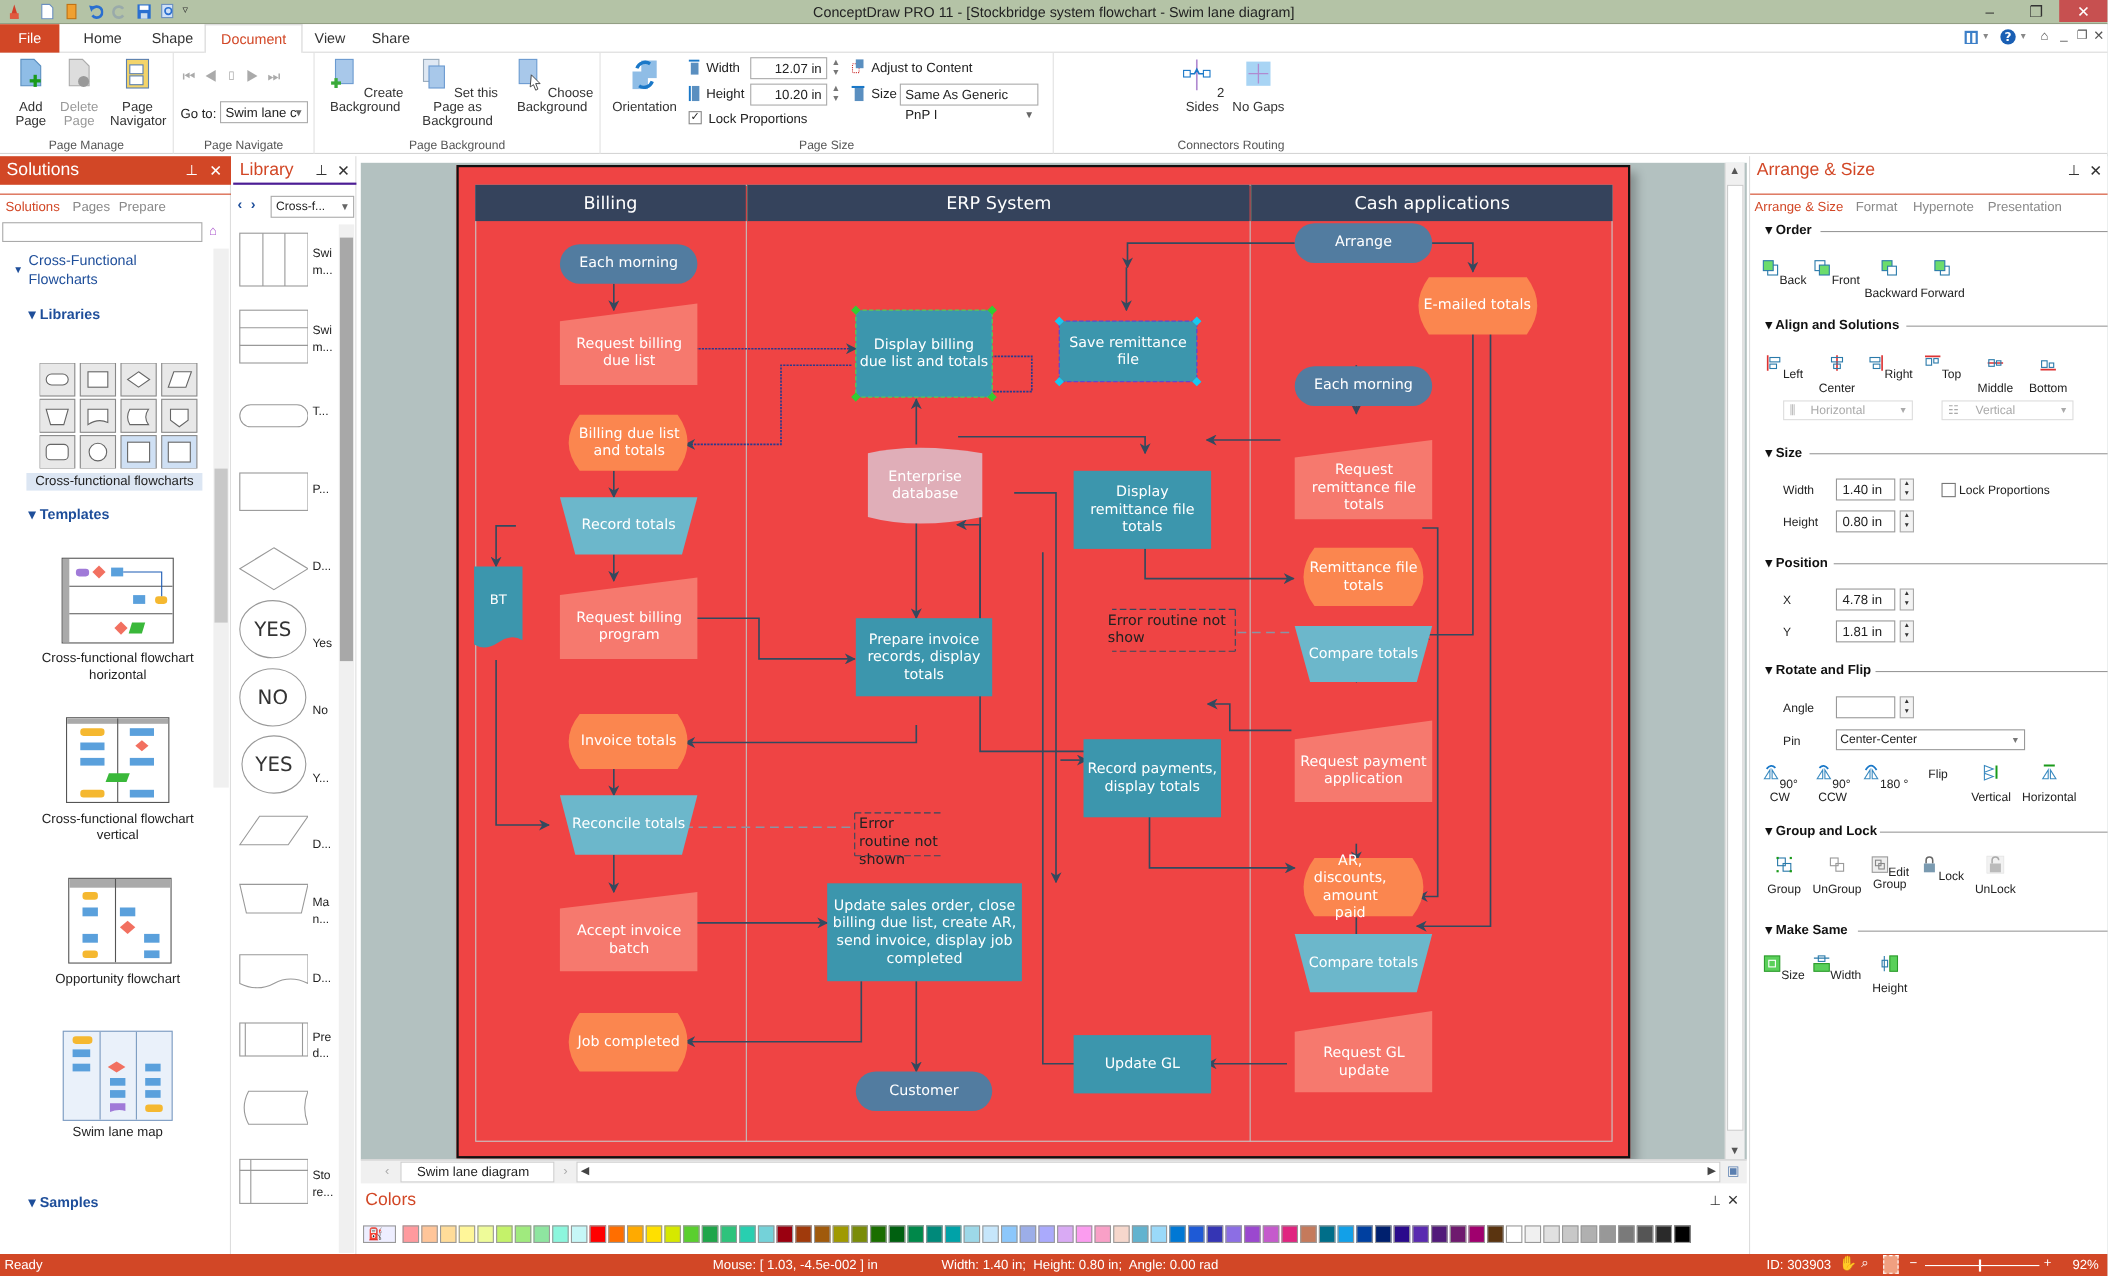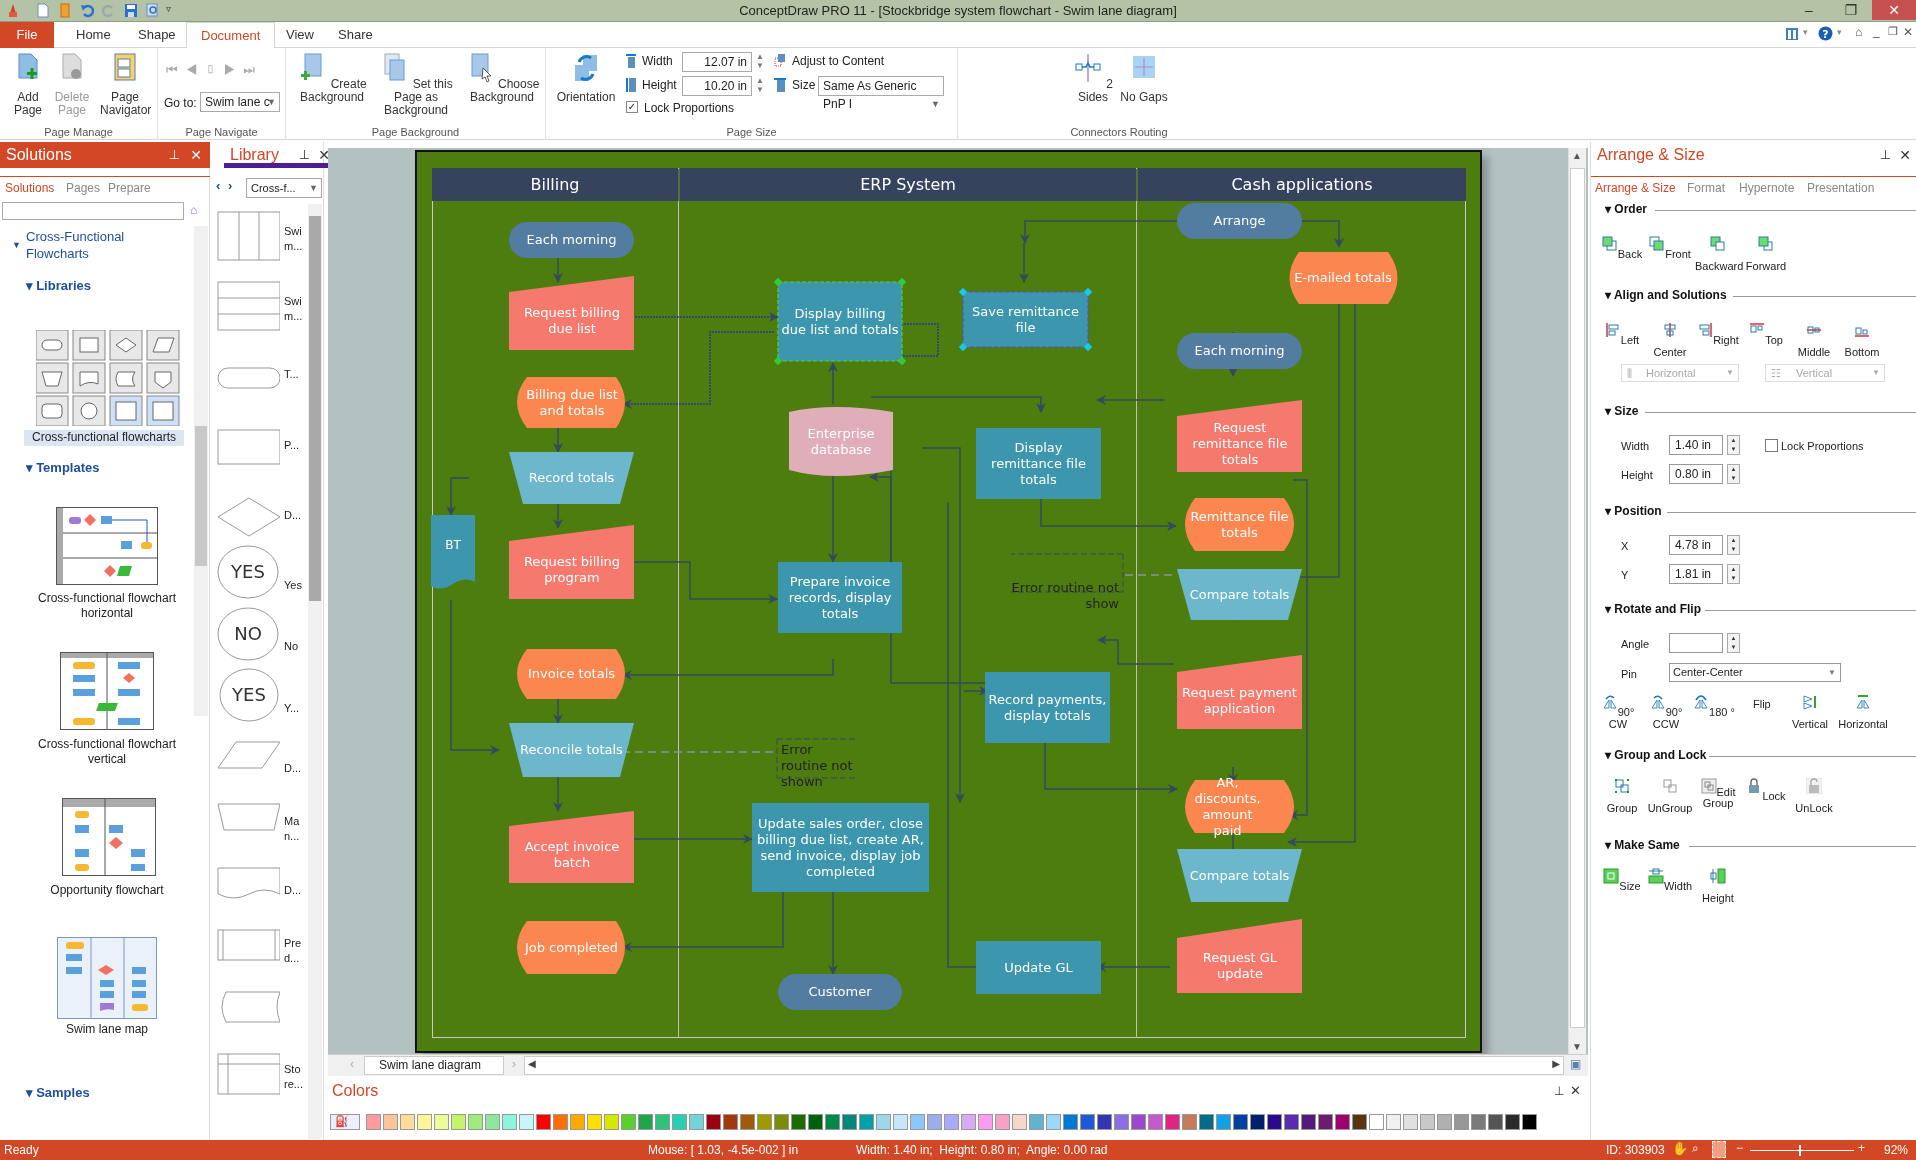--- a/index.html
+++ b/index.html
@@ -50,21 +50,21 @@
   
   #statusbar { left:0; top:1140px; width:1916px; height:20px; background:#d24726; color:#fff; font-size:12px; }
   #statusbar span { position:absolute; top:3px; }
 
   
   #pagetabs { left:328px; top:1054px; width:1260px; height:22px; background:#f0f0f0; border-top:1px solid #ccc; }
   #colors { left:328px; top:1076px; width:1260px; height:64px; background:#fff; }
   .swatch { position:absolute; top:38px; width:15px; height:16px; border:1px solid #999; }
 
   
-  #page { position:absolute; left:87px; top:2px; width:1067px; height:903px; background:#4d7c0f; border:2px solid #111; box-shadow:6px 6px 8px rgba(0,0,0,0.25); }
+  #page { position:absolute; left:87px; top:2px; width:1067px; height:903px; background:#ef4444; border:2px solid #111; box-shadow:6px 6px 8px rgba(0,0,0,0.25); }
   .node { position:absolute; display:flex; align-items:center; justify-content:center; text-align:center;
           color:#fff; font-size:13px; line-height:16px; font-family:"DejaVu Sans", sans-serif; }
   .lane-h { position:absolute; top:16px; height:33px; background:#35435c; color:#fff; font-size:16px; display:flex; align-items:center; justify-content:center; font-family:"DejaVu Sans", sans-serif; }
   .note { position:absolute; color:#222; font-size:13px; line-height:16px; font-family:"DejaVu Sans", sans-serif; }
   svg text { font-family:"DejaVu Sans", sans-serif; }
 </style>
 </head>
 <body>
 
 <div id="titlebar" class="abs">
@@ -366,21 +366,21 @@
         <rect x="74" y="42" width="14" height="7" fill="#5aa0dc"></rect>
         <rect x="74" y="53" width="14" height="7" fill="#5aa0dc"></rect>
         <rect x="74" y="66" width="16" height="7" rx="3" fill="#f5b830"></rect>
       </svg>
   </div>
   <div class="abs" style="left:20px;top:880px;width:174px;text-align:center;font-size:12px">Swim lane map</div>
   <div class="abs" style="left:26px;top:943px;font-size:13px;font-weight:bold;color:#1e4e9a">▾ <span>Samples</span></div>
 </div>
 
 <div id="library" class="abs">
-  <div class="panelhead" style="left:12px;top:0;width:112px;color:#d24726;border-bottom:5px solid #4c1d95">
+  <div class="panelhead" style="left:0;top:0;width:112px;color:#d24726;border-bottom:2px solid #4c1d95">
     <span>Library</span>
     <span class="abs" style="right:26px;top:0;font-size:13px;color:#333">⊥</span>
     <span class="abs" style="right:6px;top:0;font-size:14px;color:#333">✕</span>
   </div>
   <span class="abs" style="left:4px;top:36px;font-size:13px;color:#1e4e9a;font-weight:bold">‹</span>
   <span class="abs" style="left:16px;top:36px;font-size:13px;color:#1e4e9a;font-weight:bold">›</span>
   <div class="rfield" style="left:34px;top:36px;width:76px;font-size:11px"><span>Cross-f...</span><span style="position:absolute;right:3px;font-size:9px;color:#666">▼</span></div>
   <div class="abs" style="left:96px;top:62px;width:14px;height:935px;background:#f0f0f0">
     <div style="position:absolute;top:12px;left:1px;width:12px;height:385px;background:#a8a8a8"></div>
   </div>
@@ -557,21 +557,21 @@
     <div class="node" style="left:92px;top:769px;width:125px;height:53px">Job completed</div>
 
     <div class="node" style="left:364px;top:130px;width:118px;height:79px">Display billing due list and totals</div>
     <div class="node" style="left:372px;top:262px;width:104px;height:56px">Enterprise database</div>
     <div class="node" style="left:364px;top:410px;width:118px;height:71px">Prepare invoice records, display totals</div>
     <div class="note" style="left:364px;top:590px;width:80px">Error routine not shown</div>
     <div class="node" style="left:340px;top:651px;width:167px;height:89px">Update sales order, close billing due list, create AR, send invoice, display job completed</div>
     <div class="node" style="left:361px;top:822px;width:124px;height:36px">Customer</div>
     <div class="node" style="left:550px;top:140px;width:117px;height:55px">Save remittance file</div>
     <div class="node" style="left:562px;top:276px;width:119px;height:71px">Display remittance file totals</div>
-    <div class="note" style="left:590px;top:428px;width:112px;text-align:right">Error routine not show</div>
+    <div class="note" style="left:590px;top:405px;width:112px;">Error routine not show</div>
     <div class="node" style="left:571px;top:520px;width:119px;height:71px">Record payments, display totals</div>
     <div class="node" style="left:559px;top:789px;width:125px;height:53px">Update GL</div>
 
     <div class="node" style="left:760px;top:51px;width:125px;height:36px">Arrange</div>
     <div class="node" style="left:870px;top:100px;width:112px;height:52px">E-mailed totals</div>
     <div class="node" style="left:760px;top:181px;width:125px;height:36px">Each morning</div>
     <div class="node" style="left:768px;top:264px;width:110px;height:56px">Request remittance file totals</div>
     <div class="node" style="left:770px;top:346px;width:105px;height:53px">Remittance file totals</div>
     <div class="node" style="left:760px;top:417px;width:125px;height:51px">Compare totals</div>
     <div class="node" style="left:760px;top:520px;width:125px;height:57px">Request payment application</div>

